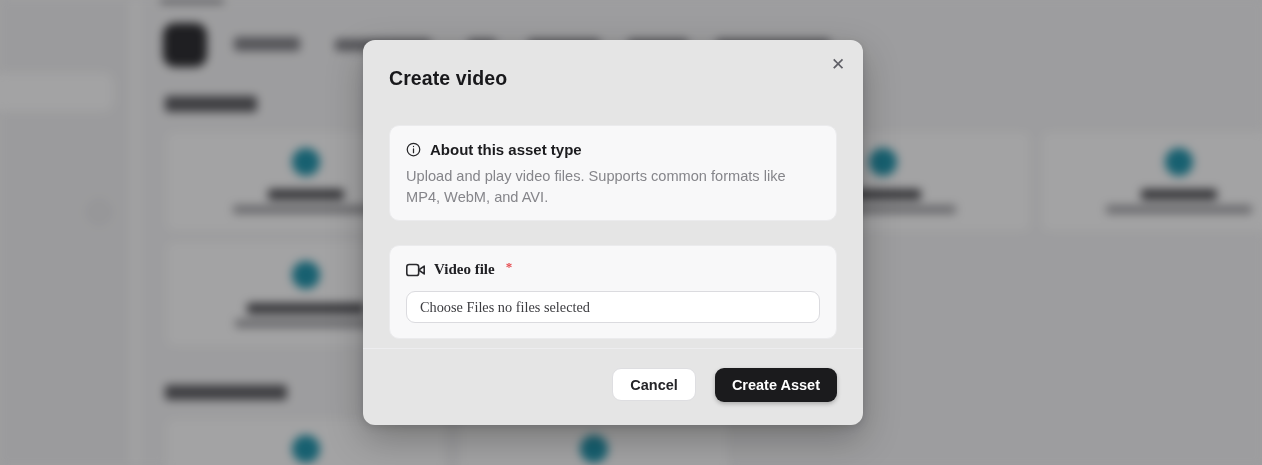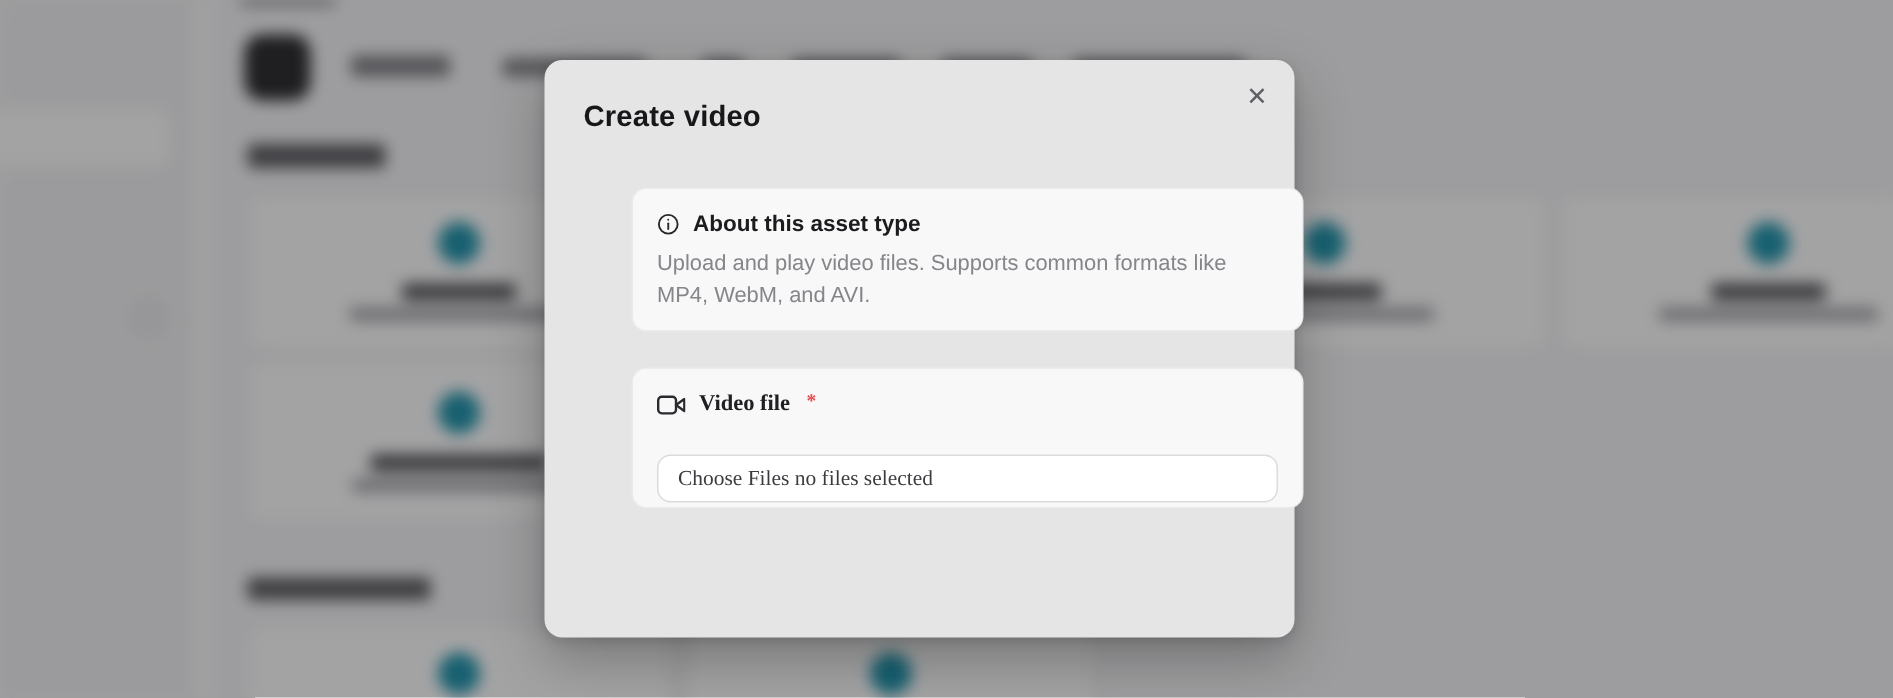--- a/index.html
+++ b/index.html
@@ -41,36 +41,36 @@
     font-size:19.5px; font-weight:700; color:#18181b; letter-spacing:.1px;
   }
   .close-btn {
     position:absolute; top:12px; right:12px; width:26px; height:26px;
     background:none; border:none; cursor:pointer;
     font-size:17px; line-height:26px; color:#5f5f66; text-align:center;
   }
 
   .panel {
     position:absolute; left:26px; width:448px;
-    background:#f8f8f9; border:1px solid #ebebed; border-radius:10px;margin-left:32px;
+    background:#f8f8f9; border:1px solid #ebebed; border-radius:10px;
   }
   .panel-info { top:85px; height:96px; }
   .panel-video { top:205px; height:94px;font-family:Liberation Serif, serif; }
 
   .panel-head { position:absolute; left:16px; top:15px; display:flex; align-items:center; gap:9px; }
   .panel-head .ttl { font-size:15px; font-weight:700; color:#1c1c1f; }
   .panel-desc {
     position:absolute; left:16px; right:14px; top:40px;
     font-size:14.6px; line-height:20.5px; color:#85858a;
   }
   .field-label { font-size:15px; font-weight:700; color:#202024; }
   .req { font-size:13px; font-weight:700; margin-left:2px; position:relative; top:-3px; }
 
   .file-input {
-    position:absolute; left:16px; right:16px; top:57px; height:32px;
+    position:absolute; left:16px; right:16px; top:45px; height:32px;
     background:#ffffff; border:1px solid #dbdbdf; border-radius:9px;
     font-size:14.3px; color:#3c3c40; line-height:30px; padding-left:13px;
     cursor:pointer; white-space:nowrap; overflow:hidden;
   }
 
   .modal-footer {
     position:absolute; left:0; right:0; bottom:0; top:308px;
     border-top:1px solid #ededef;
     display:flex; justify-content:flex-end; align-items:flex-start;
     gap:19px; padding:19px 26px 0 0;
@@ -174,13 +174,17 @@
           <rect x="1" y="1.5" width="15" height="14" rx="3"></rect>
           <polygon points="23 3.5 16 8.5 23 13.5"></polygon>
         </svg>
       </span>
       <span class="field-label">Video file</span>
       <span class="req" style="color: rgb(229, 72, 77);">*</span>
     </div>
     <div class="file-input">Choose Files no files selected</div>
   </div>
 
+  <div class="modal-footer">
+    <button class="btn btn-cancel">Cancel</button>
+    <button class="btn btn-submit" style="background: rgb(27, 27, 29);">Create Asset</button>
+  </div>
 </div>
 
 </body></html>

